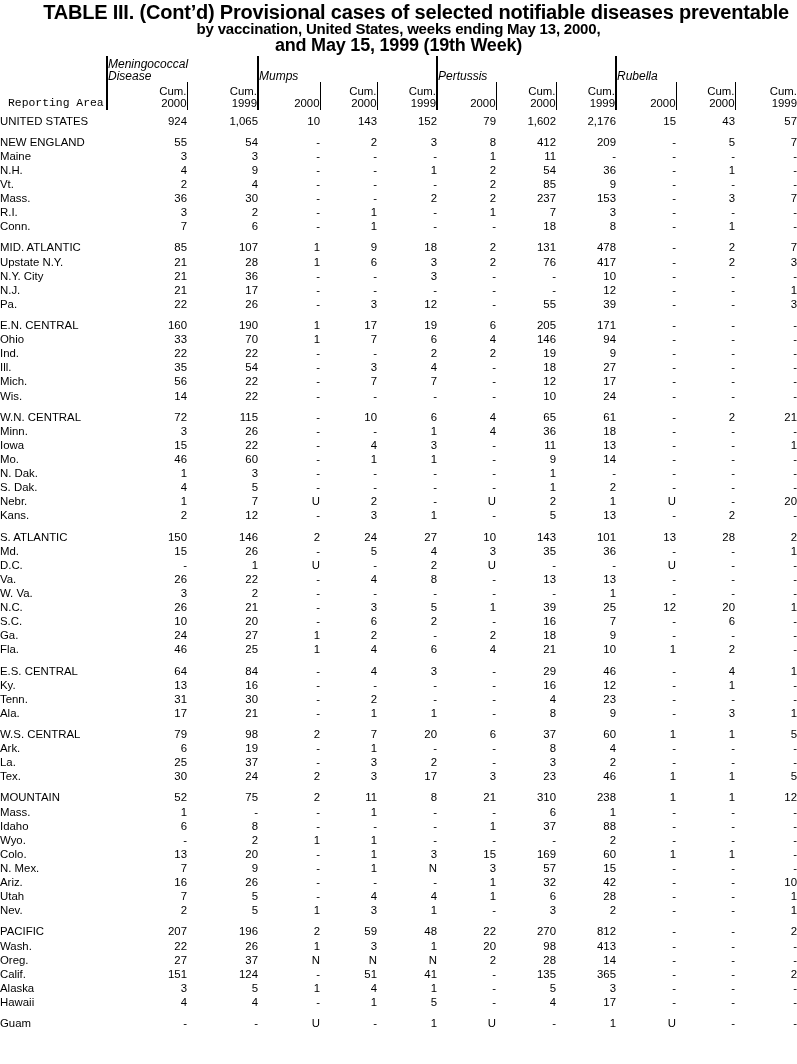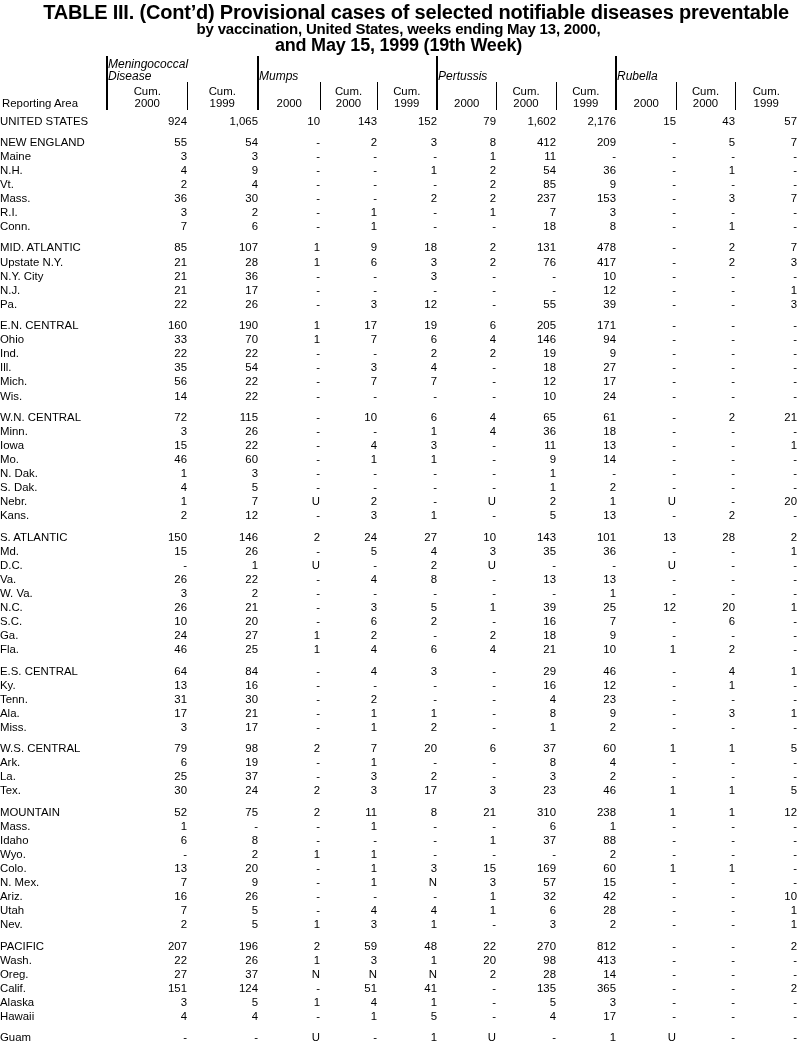--- a/index.html
+++ b/index.html
@@ -58,37 +58,38 @@
     font-weight:bold;
     line-height:12px;
     padding-top:3px;
     padding-bottom:2px;
     height:26px;
     vertical-align:middle;
     font-style:italic;
   }
   .hdr-group td.vl{border-left:2.2px solid #000;}
   .hdr-sub td{
-    text-align:center;
+    text-align:right;
     font-size:11.4px;
     font-weight:bold;
     line-height:11.6px;
     border-top:1.4px solid #000;
     padding-top:2px;
     padding-bottom:1px;
     height:28px;
     vertical-align:bottom;
   }
   .hdr-sub td.vl{border-left:2.2px solid #000;}
   .hdr-sub td.vl-thin{border-left:1.4px solid #000;}
   .hdr-sub td.area{
     text-align:left;
-    padding-left:2px;
+    padding-left:8px;
     border-top:0;
     vertical-align:bottom;
+    font-family:Liberation Mono, monospace;
   }
   .rule-under td{border-top:2.2px solid #000;height:2px;}
 
   
   tr.data td{
     height:14.12px;
     font-size:11.4px;
     line-height:13px;
     white-space:nowrap;
   }
@@ -767,34 +768,20 @@
           <td class="num">-</td>
           <td class="num">1</td>
           <td class="num">1</td>
           <td class="num">-</td>
           <td class="num">8</td>
           <td class="num">9</td>
           <td class="num">-</td>
           <td class="num">3</td>
           <td class="num">1</td>
         </tr>
-        <tr class="data">
-          <td class="area">Miss.</td>
-          <td class="num">3</td>
-          <td class="num">17</td>
-          <td class="num">-</td>
-          <td class="num">1</td>
-          <td class="num">2</td>
-          <td class="num">-</td>
-          <td class="num">1</td>
-          <td class="num">2</td>
-          <td class="num">-</td>
-          <td class="num">-</td>
-          <td class="num">-</td>
-        </tr>
         <tr class="spacer">
           <td colspan="12"></td>
         </tr>
         <tr class="data">
           <td class="area">W.S. CENTRAL</td>
           <td class="num">79</td>
           <td class="num">98</td>
           <td class="num">2</td>
           <td class="num">7</td>
           <td class="num">20</td>

